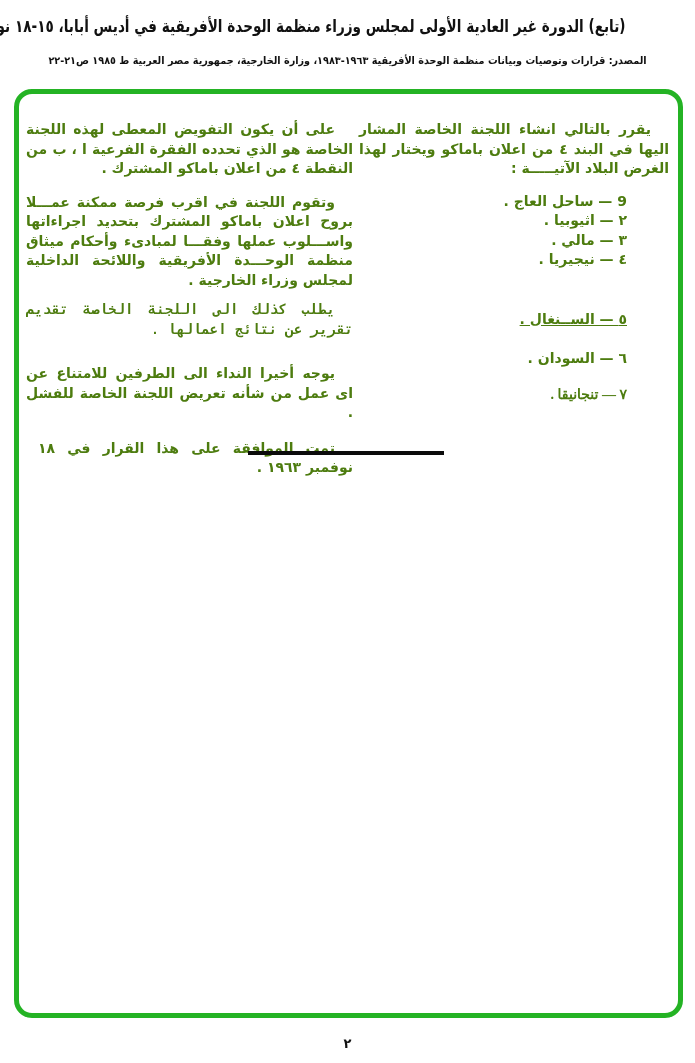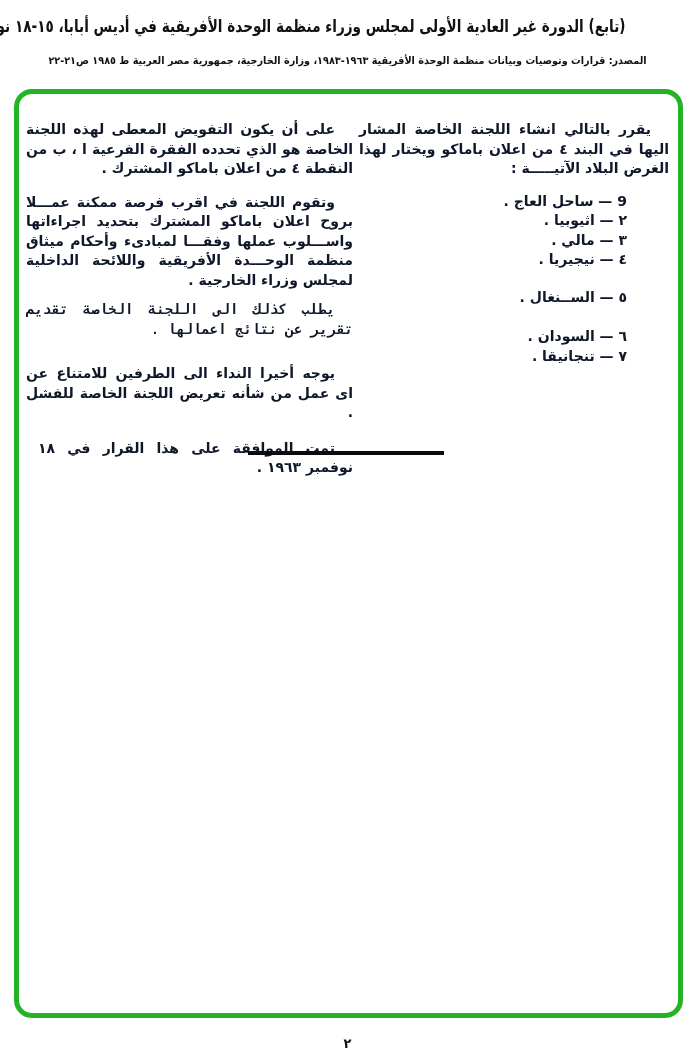--- a/index.html
+++ b/index.html
@@ -36,42 +36,42 @@
     border: 5px solid #24b324;
     border-radius: 18px;
     background: #ffffff;
   }
 
   
   .col {
     position: absolute; top: 26px;
     direction: rtl; unicode-bidi: embed;
     font-weight: bold; font-size: 14px; line-height: 19.5px;
-    color: #0f172a;
+    color: #4d7c0f;
   }
   .col-right { right: 9px;  width: 310px; }
   .col-left  { left: 7px;   width: 327px; }
 
   .para {
     margin: 0;
     text-align: justify;
     text-indent: 18px;
   }
   .col-left .para:nth-of-type(2) { margin-top: 14px; }
   .col-left .para:nth-of-type(3) { margin-top: 11px; font-family: Liberation Mono, monospace; }
   .col-left .para:nth-of-type(4) { margin-top: 24px; }
   .col-left .para:nth-of-type(5) { margin-top: 16px; margin-left: 12px; }
 
   
   .countries { margin-top: 13px; padding: 0 42px 0 0; list-style: none; }
   .country { text-align: right; }
   .country:nth-child(1) { margin-top: 13px; }
-  .country:nth-child(5) { margin-top: 18px; }
+  .country:nth-child(5) { margin-top: 40px; text-decoration: underline; }
   .country:nth-child(6) { margin-top: 20px; }
-  .country:nth-child(7) { margin-top: 0px; }
+  .country:nth-child(7) { margin-top: 16px; font-family: Liberation Serif, serif; }
 
   
   .divider {
     position: absolute; left: 229px; top: 357px;
     width: 196px; height: 4px;
     background: #0b0b0b;
   }
 
   
   .page-num {

